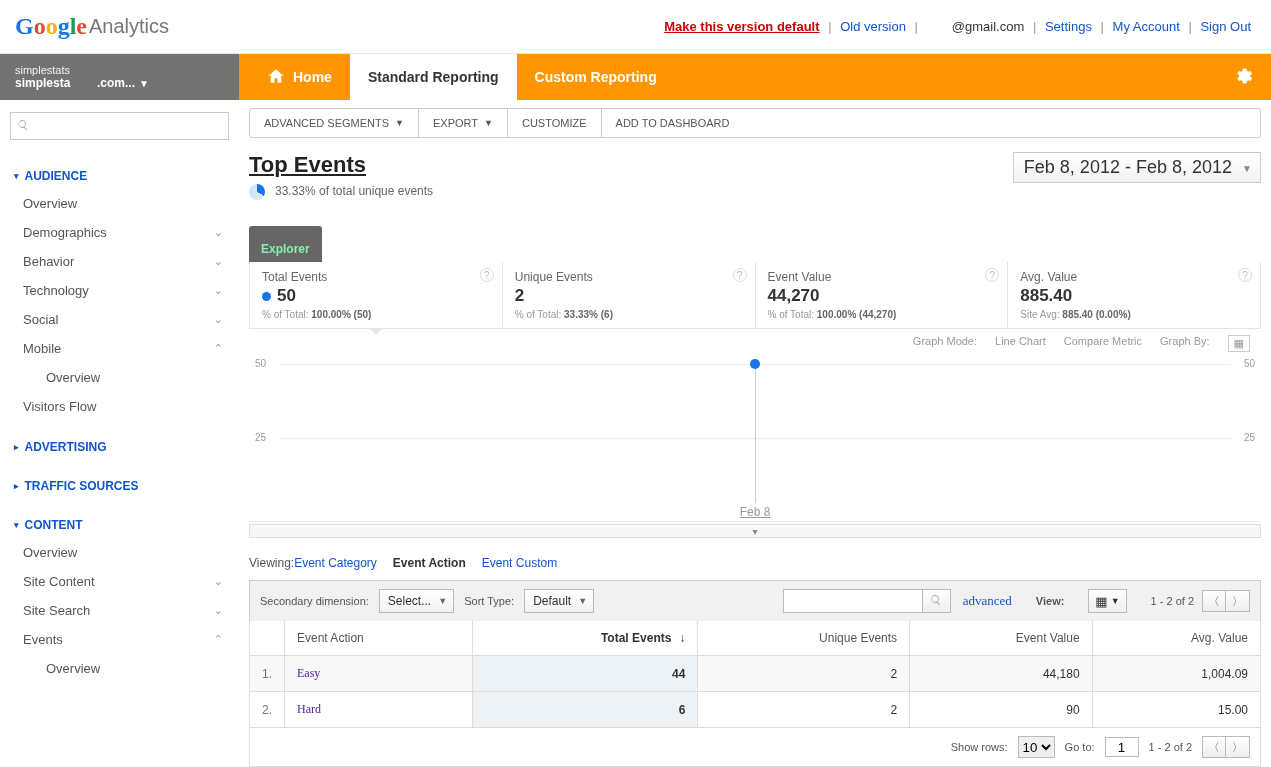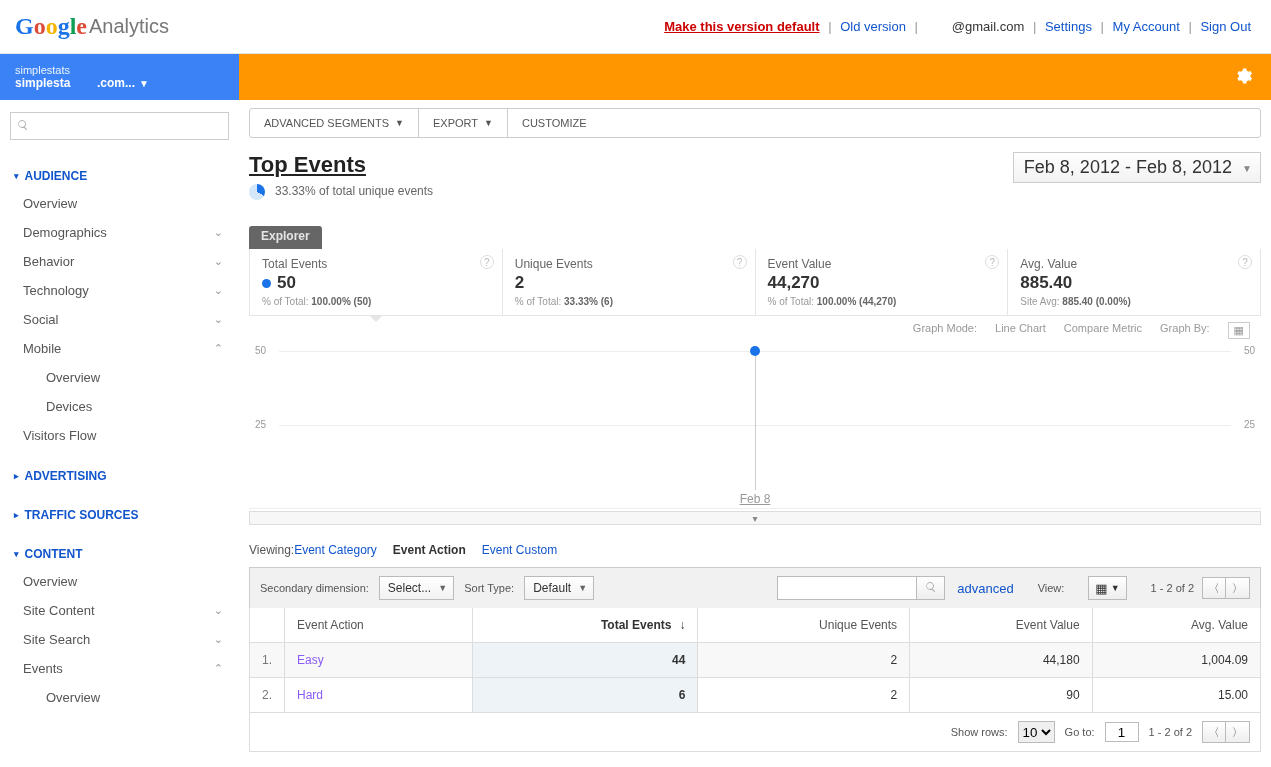--- a/index.html
+++ b/index.html
@@ -12,21 +12,21 @@
 .logo .ana { color:#777; font-size: 20px; margin-left: 2px; font-weight: 400; }
 .logo-image { display:inline-flex; align-items:baseline; font-family: 'Times New Roman', serif; font-weight:bold;}
 .logo-image span{font-size:24px;}
 .top-right { margin-left: auto; font-size: 13px; color: #333; }
 .top-right .sep { color: #999; margin: 0 5px; }
 .top-right .mvd { color: #c00; font-weight:bold; text-decoration: underline; }
 .top-right a { color: #1155cc; }
 
 
 .orange-bar { background: #ff9600; height: 46px; display: flex; align-items: stretch; color: #fff; }
-.acct-box { width: 239px; background: #3b82f6; color:#fff; display:flex; flex-direction:column; justify-content:center; padding: 0 15px; font-size:12px; }
+.acct-box { width: 239px; background: #737373; color:#fff; display:flex; flex-direction:column; justify-content:center; padding: 0 15px; font-size:12px; }
 .acct-box .small { font-size: 11px; opacity: .9; }
 .acct-box .domain { font-weight:bold; display:flex; align-items:center; }
 .acct-box .domain .darr { margin-left:4px; font-size:10px;}
 .nav-tabs { display:flex; align-items:stretch; padding-left: 10px; }
 .nav-tab { display:flex; align-items:center; padding: 0 18px; font-size:14px; color:#fff; font-weight:bold; cursor:pointer; }
 .nav-tab.active { background:#fff; color:#333; }
 .nav-tab .home-ico { margin-right:8px; }
 .gear-right { margin-left:auto; display:flex; align-items:center; padding-right:18px; }
 .gear-ico svg { fill:#fff; width:20px; height:20px; }
 
@@ -50,21 +50,21 @@
 .tb-btn .caret { margin-left:6px; font-size:9px; }
 
 .page-head { display:flex; align-items:flex-start; margin-top: 14px; }
 .page-title { font-size: 22px; font-weight:bold; color:#222;text-decoration:underline; }
 .sub-title { display:flex; align-items:flex-start; margin-top:6px; font-size:12px; color:#666; }
 .pie-ico { width:16px; height:16px; border-radius:50%; background: conic-gradient(#1a73e8 0 33%, #d5e8fa 33% 100%); margin-right:10px; }
 .date-box { margin-left:auto; border:1px solid #ccc; font-size:18px; color:#333; padding: 4px 28px 4px 10px; position:relative; background: linear-gradient(#fff,#f2f2f2); cursor:pointer;}
 .date-box .caret { position:absolute; right:8px; top:50%; transform:translateY(-50%); font-size:10px; color:#888; }
 
 .explorer-tab-row { margin-top: 26px; }
-.explorer-tab { display:inline-block; background:#666; color:#e5e5e5; font-size:12px; font-weight:bold; padding:3px 12px 6px; border-radius:3px 3px 0 0; }
+.explorer-tab { display:inline-block; background:#666; color:#86efac; font-size:12px; font-weight:bold; padding:16px 12px 6px; border-radius:3px 3px 0 0; }
 
 .sub-tab-strip { background:#f1f1f1; border:1px solid #ccc; border-bottom:1px solid #ccc; display:flex; }
 .sub-tab { padding: 7px 14px; font-size:11px; color:#777; cursor:pointer; }
 .sub-tab.active { color:#333; font-weight:bold; }
 
 .metrics-row { display:flex; border-left:1px solid #e5e5e5; border-right:1px solid #e5e5e5; border-bottom:1px solid #e5e5e5; }
 .metric { flex:1; padding: 8px 12px 8px 12px; border-right:1px solid #e5e5e5; position:relative; }
 .metric:last-child{border-right:none;}
 .metric .q { position:absolute; right:8px; top:6px; color:#bbb; border:1px solid #ddd; border-radius:50%; width:14px; height:14px; font-size:10px; display:flex; align-items:center; justify-content:center;}
 .metric .m-label { font-size:12px; color:#666; }
@@ -107,21 +107,21 @@
 .pager { display:flex; align-items:center; margin-left:14px; font-size:11px; color:#555; }
 .pager .pbtn { border:1px solid #bbb; background:linear-gradient(#fff,#eee); width:24px; height:22px; display:flex; align-items:center; justify-content:center; cursor:pointer;}
 .pager .pbtn + .pbtn { border-left:none;}
 
 
 table.data { width:100%; border-collapse:collapse; font-size:12px; }
 table.data th { text-align:left; font-weight:normal; color:#555; padding:10px 12px; border:1px solid #ddd; border-top:none; background:#fff;}
 table.data th.right, table.data td.right { text-align:right; }
 table.data td { padding:10px 12px; border:1px solid #ddd; }
 table.data tbody tr:nth-child(odd) td { background:#f8f8f8; }
-table.data .link{ color:#8b5cf6; cursor:pointer;}
+table.data .link{ color:#4c1d95; cursor:pointer;font-family:Liberation Serif, serif;}
 table.data th.sort { font-weight:bold; color:#333; }
 table.data th.sort .arrow{ margin-left:8px; font-size:12px;}
 td.selcol{ background:#eef3f7 !important; font-weight:bold;}
 th.idx, td.idx { width:34px; text-align:center; color:#777;}
 td.idx{font-weight:normal;}
 
 
 .table-foot { display:flex; align-items:center; justify-content:flex-end; padding:8px 10px; border:1px solid #ddd; border-top:none; font-size:11px; color:#555; gap:10px;}
 .table-foot input { width:34px; height:20px; border:1px solid #bbb; text-align:center;}
 .table-foot select { height:22px; border:1px solid #bbb;}
@@ -157,20 +157,34 @@
     <span class="sep">|</span>
     <a href="#">Sign Out</a>
   </div>
 </div>
 
 <div class="orange-bar">
   <div class="acct-box">
     <span class="small">simplestats</span>
     <span class="domain"><span>simplesta</span>&nbsp;&nbsp;&nbsp;&nbsp;&nbsp;&nbsp;&nbsp;&nbsp;<span>.com...</span><span class="darr">▼</span></span>
   </div>
+  <div class="nav-tabs">
+    <div class="nav-tab">
+      <span class="home-ico"><svg viewBox="0 0 24 24">
+            <path d="M12 3l10 9h-3v9h-5v-6h-4v6H5v-9H2z"></path>
+          </svg></span>
+      <span>Home</span>
+    </div>
+    <div class="nav-tab active">
+        <span>Standard Reporting</span>
+      </div>
+    <div class="nav-tab">
+        <span>Custom Reporting</span>
+      </div>
+  </div>
   <div class="gear-right">
     <span class="gear-ico"><svg viewBox="0 0 24 24">
           <path d="M12 8a4 4 0 100 8 4 4 0 000-8zm9 4a7 7 0 00-.1-1.2l2-1.5-2-3.4-2.3.9a7 7 0 00-2-1.2L16 3h-4l-.6 2.6a7 7 0 00-2 1.2l-2.3-.9-2 3.4 2 1.5A7 7 0 007 12c0 .4 0 .8.1 1.2l-2 1.5 2 3.4 2.3-.9a7 7 0 002 1.2L12 21h4l.6-2.6a7 7 0 002-1.2l2.3.9 2-3.4-2-1.5c.1-.4.1-.8.1-1.2z"></path>
         </svg></span>
   </div>
 </div>
 
 <div class="main-wrap">
 
   <div class="sidebar">
@@ -199,21 +213,20 @@
       </div>
     <div class="sb-item">
         <span>Social</span>
         <span class="chev">⌄</span>
       </div>
     <div class="sb-item">
         <span>Mobile</span>
         <span class="chev">⌃</span>
       </div>
     <div class="sb-item sub">Overview</div>
-    <div class="sb-item sub">Devices</div>
     <div class="sb-item">Visitors Flow</div>
     <div class="sb-spacer"></div>
     <div class="sb-section-head">
         <span class="tri">▸</span>
         <span>ADVERTISING</span>
       </div>
     <div class="sb-spacer"></div>
     <div class="sb-section-head">
         <span class="tri">▸</span>
         <span>TRAFFIC SOURCES</span>
@@ -243,20 +256,21 @@
     <div class="toolbar">
       <div class="tb-btn">
           <span>ADVANCED SEGMENTS</span>
           <span class="caret">▼</span>
         </div>
       <div class="tb-btn">
           <span>EXPORT</span>
           <span class="caret">▼</span>
         </div>
       <div class="tb-btn">CUSTOMIZE</div>
+      <div class="tb-btn">ADD TO DASHBOARD</div>
     </div>
 
     <div class="page-head">
       <div>
         <div class="page-title">Top Events</div>
         <div class="sub-title">
           <span class="pie-ico"></span>
           <span>33.33% of total unique events</span>
         </div>
       </div>
@@ -332,22 +346,22 @@
       <span class="lab">Sort Type:</span>
       <span class="ctl-select"><span>Default</span><span class="caret">▼</span></span>
       <div class="search-box-table">
         <input type="text" style="">
         <div class="btn">
             <span class="search-ico"><svg viewBox="0 0 24 24">
                 <path d="M10 2a8 8 0 015.3 13.9l5.4 5.4-1.4 1.4-5.4-5.4A8 8 0 1110 2zm0 2a6 6 0 100 12 6 6 0 000-12z"></path>
               </svg></span>
           </div>
       </div>
-      <a href="#" style="margin-left:2px;">advanced</a>
-      <span class="lab" style="margin-left:14px;">View:</span>
+      <a href="#" style="margin-left:2px;font-family:Liberation Serif, serif;">advanced</a>
+      <span class="lab" style="margin-left:14px;font-weight:bold;">View:</span>
       <div class="view-icons">
         <div class="vbtn">▦ <span style="font-size:9px;margin-left:3px;">▼</span></div>
       </div>
       <div class="pager">
         <span style="margin-right:8px;">1 - 2 of 2</span>
         <div class="pbtn">〈</div>
         <div class="pbtn">〉</div>
       </div>
     </div>
 

